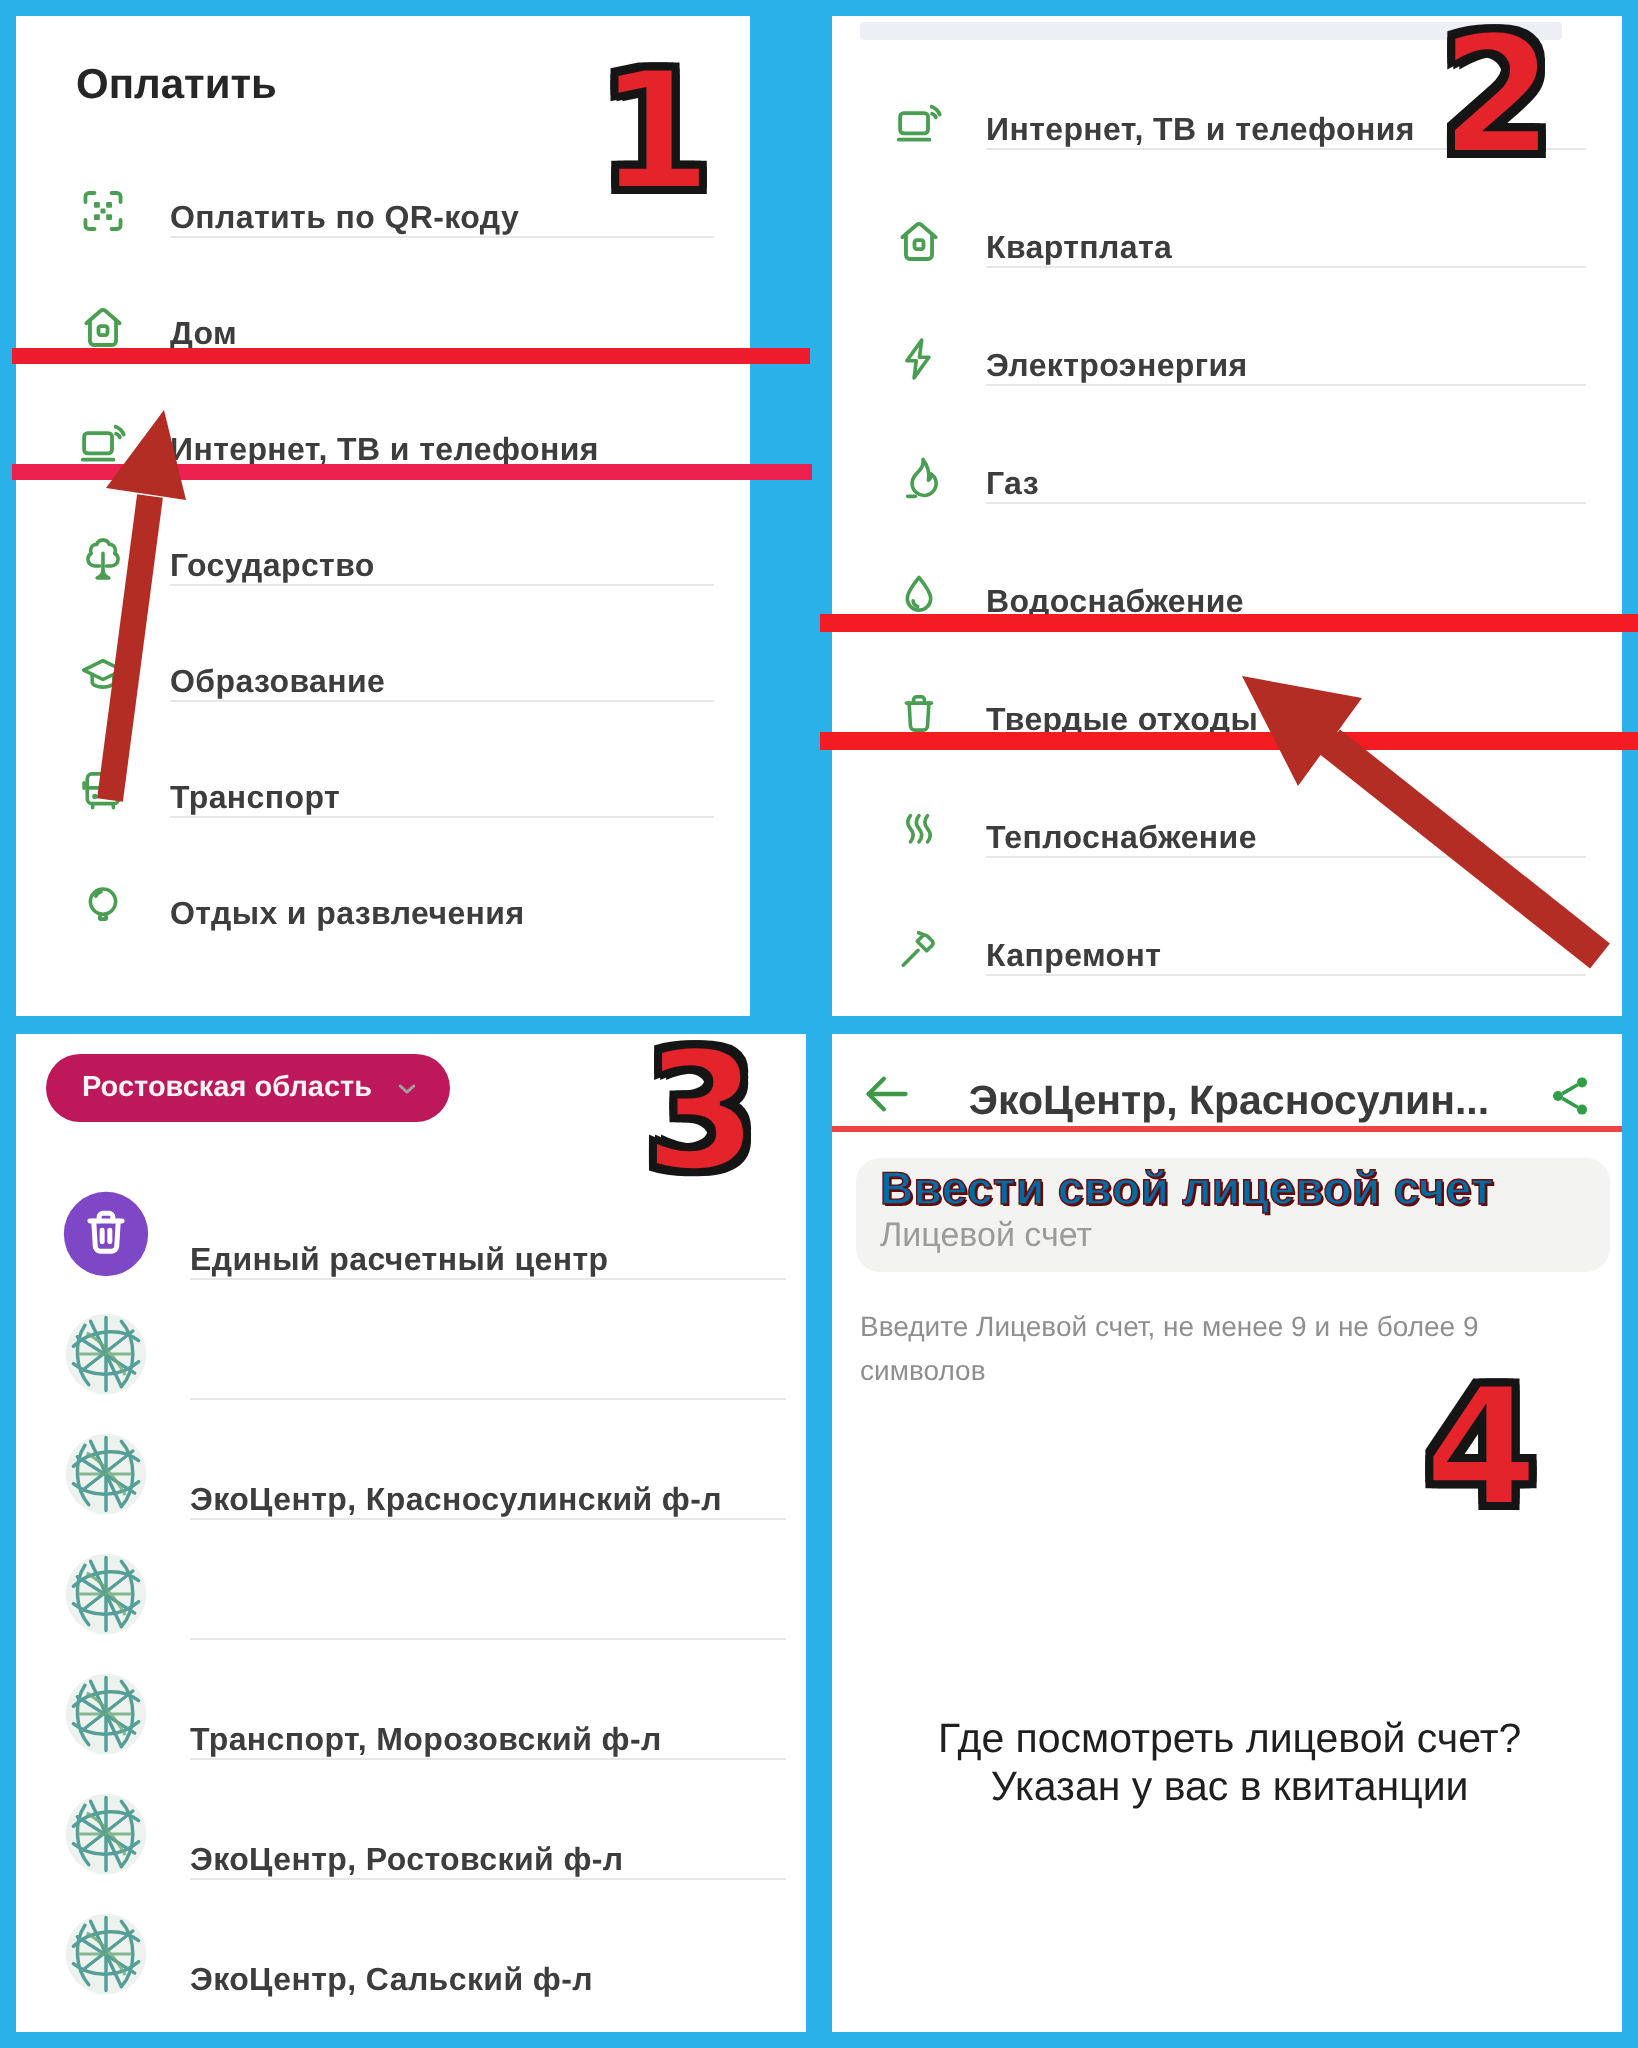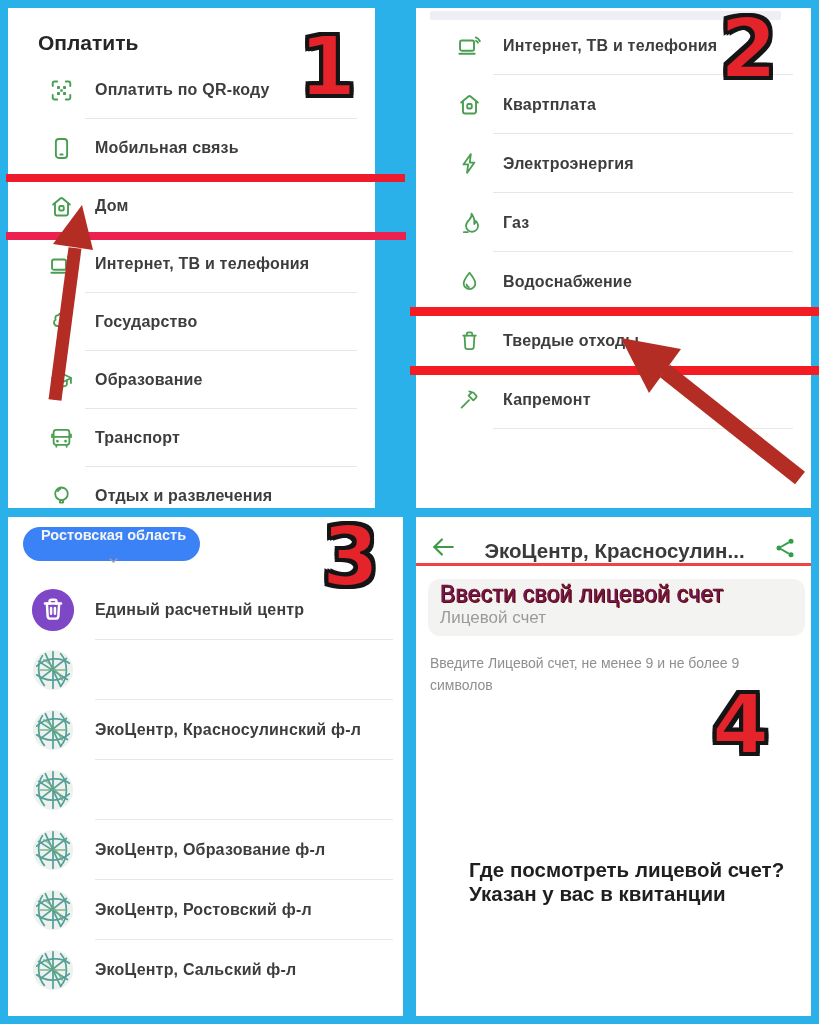--- a/index.html
+++ b/index.html
@@ -9,54 +9,54 @@
   .p1{left:8px;top:8px;width:367px;height:500px;}
   .p2{left:416px;top:8px;width:395px;height:500px;}
   .p3{left:8px;top:517px;width:395px;height:499px;}
   .p4{left:416px;top:517px;width:395px;height:499px;}
 
   
   .menu{display:block;}
   .menu-title{margin:22px 0 0 30px;font-size:21px;font-weight:bold;color:#262626;line-height:1.2;}
   .p1 .menu{margin-top:6px;}
   .p2 .menu{margin-top:8px;}
-  .menu-row{position:relative;display:flex;align-items:center;height:58px;padding:0 12px 0 40px;cursor:pointer;}
+  .menu-row{position:relative;display:flex;align-items:flex-end;height:58px;padding:0 12px 0 30px;cursor:pointer;}
   .p2 .menu-row{height:59px;}
   .row-icon{flex:0 0 27px;width:27px;height:27px;margin-right:20px;color:#4a9e52;display:flex;align-items:center;justify-content:center;}
   .row-icon svg{width:27px;height:27px;display:block;}
   .row-label{font-size:16px;font-weight:600;color:#3d3d3d;letter-spacing:.2px;white-space:nowrap;}
   .divider{position:absolute;left:77px;right:18px;bottom:0;height:1px;background:#e7e7e7;}
 
   
   .pill{display:inline-flex;align-items:center;gap:10px;margin:10px 0 0 15px;height:34px;
-        padding:0 14px 0 18px;background:#3b82f6;border:none;border-radius:18px;color:#f4f4f4;
-        font-size:14.5px;font-weight:600;font-family:inherit;cursor:pointer;flex-direction:column;}
+        padding:0 14px 0 18px;background:#be185d;border:none;border-radius:18px;color:#f4f4f4;
+        font-size:14.5px;font-weight:600;font-family:inherit;cursor:pointer;}
   .pill .chev{width:15px;height:15px;display:flex;}
   .pill .chev svg{width:15px;height:15px;}
   .p3 .menu{margin-top:19px;}
   .p3 .menu-row{height:60px;padding-left:22px;}
   .p3 .row-icon{flex:0 0 46px;width:46px;height:46px;margin-right:19px;}
   .p3 .row-icon svg{width:46px;height:46px;}
   .p3 .divider{left:87px;right:10px;}
   .p3 .menu-row:last-child .divider{display:none;}
 
   
   .p4-header{display:flex;align-items:flex-end;height:46px;padding:0 14px;border-bottom:3px solid #ef4444;}
   .back-btn,.share-btn{background:none;border:none;padding:0;cursor:pointer;display:flex;}
   .back-btn svg{width:26px;height:26px;}
   .share-btn svg{width:24px;height:24px;}
   .p4-title{flex:1;text-align:center;font-size:20.5px;font-weight:bold;color:#3a3a3a;
             white-space:nowrap;overflow:hidden;padding:0 6px;}
   .input-box{position:relative;margin:13px 6px 0 12px;height:54px;background:#f3f3f2;border-radius:12px;
              padding:3px 12px 0 12px;}
-  .annotation-red{font-size:23px;font-weight:normal;color:#701a75;line-height:1.1;letter-spacing:.2px;
+  .annotation-red{font-size:23px;font-weight:bold;color:#0369a1;line-height:1.1;letter-spacing:.2px;
                   -webkit-text-stroke:.7px #6b0b0b;text-shadow:1px 1px 0 #5e0a0a;white-space:nowrap;}
   .placeholder-text{font-size:17px;color:#9b9b9b;margin-top:1px;}
   .helper{margin:17px 30px 0 14px;max-width:358px;font-size:14px;color:#8f8f8f;line-height:1.55;}
-  .note{position:absolute;left:53px;top:341px;font-size:20.5px;font-weight:bold;color:#1f1f1f;line-height:1.18;}
+  .note{position:absolute;left:53px;top:341px;font-size:20.5px;font-weight:normal;color:#1f1f1f;line-height:1.18;text-align:center;}
   .sliver{position:absolute;left:14px;right:30px;top:3px;height:9px;background:#e7eaf0;border-radius:2px;opacity:.75;}
 
   
   .hl-line{position:absolute;z-index:5;}
   #line-p1-top{left:6px;top:174px;width:399px;height:8px;background:#ee1b2d;}
   #line-p1-bottom{left:6px;top:232px;width:400px;height:8px;background:#ec2150;}
   #line-p2-top{left:410px;top:307px;width:409px;height:9px;background:#f21c22;}
   #line-p2-bottom{left:410px;top:366px;width:409px;height:9px;background:#f21c22;}
   .arrow{position:absolute;z-index:6;}
   #arrow1{left:30px;top:195px;width:80px;height:220px;}
@@ -89,30 +89,20 @@
                 <rect x="8" y="13.4" width="2.6" height="2.6" rx="0.5"></rect>
                 <rect x="13.4" y="13.4" width="2.6" height="2.6" rx="0.5"></rect>
                 <rect x="10.9" y="10.9" width="2.2" height="2.2" rx="0.4"></rect>
               </g>
             </svg>
           </span>
           <span class="row-label">Оплатить по QR-коду</span>
           <span class="divider"></span>
         </div>
 
-        <div class="menu-row">
-          <span class="row-icon">
-            <svg viewBox="0 0 24 24" fill="none" stroke="currentColor" stroke-width="1.7" stroke-linecap="round">
-              <rect x="7" y="3.6" width="10" height="16.8" rx="2.6"></rect>
-              <path d="M11 17.4h2"></path>
-            </svg>
-          </span>
-          <span class="row-label">Мобильная связь</span>
-          <span class="divider"></span>
-        </div>
 
         <div class="menu-row">
           <span class="row-icon">
             <svg viewBox="0 0 24 24" fill="none" stroke="currentColor" stroke-width="1.7" stroke-linecap="round" stroke-linejoin="round">
               <path d="M4.6 10.3L11 4.8a1.6 1.6 0 012 0l6.4 5.5"></path>
               <path d="M6.2 9v9.2A1.8 1.8 0 008 20h8a1.8 1.8 0 001.8-1.8V9"></path>
               <rect x="10" y="11.6" width="4" height="4" rx="1"></rect>
             </svg>
           </span>
           <span class="row-label">Дом</span>
@@ -251,20 +241,31 @@
             <svg viewBox="0 0 24 24" fill="none" stroke="currentColor" stroke-width="1.6" stroke-linecap="round" stroke-linejoin="round">
               <path d="M6.4 7.6h11.2"></path>
               <path d="M9.6 7.6V6.2A1.4 1.4 0 0111 4.8h2a1.4 1.4 0 011.4 1.4v1.4"></path>
               <path d="M7.6 7.6l.6 10.2a1.9 1.9 0 001.9 1.8h3.8a1.9 1.9 0 001.9-1.8l.6-10.2"></path>
             </svg>
           </span>
           <span class="row-label">Твердые отходы</span>
           <span class="divider"></span>
         </div>
 
+        <div class="menu-row">
+          <span class="row-icon">
+            <svg viewBox="0 0 24 24" fill="none" stroke="currentColor" stroke-width="1.6" stroke-linecap="round">
+              <path d="M8.2 5.2c-1.6 1.9-1.6 3.9 0 5.8s1.6 3.9 0 5.8"></path>
+              <path d="M12 5.2c-1.6 1.9-1.6 3.9 0 5.8s1.6 3.9 0 5.8"></path>
+              <path d="M15.8 5.2c-1.6 1.9-1.6 3.9 0 5.8s1.6 3.9 0 5.8"></path>
+            </svg>
+          </span>
+          <span class="row-label">Теплоснабжение</span>
+          <span class="divider"></span>
+        </div>
 
         <div class="menu-row">
           <span class="row-icon">
             <svg viewBox="0 0 24 24" fill="none" stroke="currentColor" stroke-width="1.6" stroke-linecap="round" stroke-linejoin="round">
               <path d="M5 19.2l6.6-6.6"></path>
               <path d="M11.2 8.6l4.2 4.2 2.4-2.4c.6-.6.6-1.5 0-2.1l-2.1-2.1c-.6-.6-1.5-.6-2.1 0l-2.4 2.4z"></path>
               <path d="M13.6 5.4l-1.8-.6"></path>
             </svg>
           </span>
           <span class="row-label">Капремонт</span>
@@ -383,21 +384,21 @@
                 <path d="M19 6L5.5 16.5"></path>
                 <path d="M8 3.5l8 17"></path>
                 <path d="M12 2.5v19"></path>
               </g>
               <g stroke="#6aa878" stroke-width="0.8" fill="none" opacity="0.8">
                 <path d="M5 12h14"></path>
                 <path d="M7 6.5c3.5 2 8 7 10 11"></path>
               </g>
             </svg>
           </span>
-          <span class="row-label">ЭкоЦентр, Образование ф-л</span>
+          <span class="row-label">Транспорт, Морозовский ф-л</span>
           <span class="divider"></span>
         </div>
 
         <div class="menu-row">
           <span class="row-icon">
             <svg viewBox="0 0 24 24">
               <circle cx="12" cy="12" r="10.5" fill="#edf2ee"></circle>
               <g stroke="#4d9b94" stroke-width="0.9" fill="none" stroke-linecap="round" opacity="0.95">
                 <path d="M3.5 10C8 5.5 16 5 20.5 8.5"></path>
                 <path d="M3.5 14.5C8.5 18.5 16 18 20.5 14"></path>

